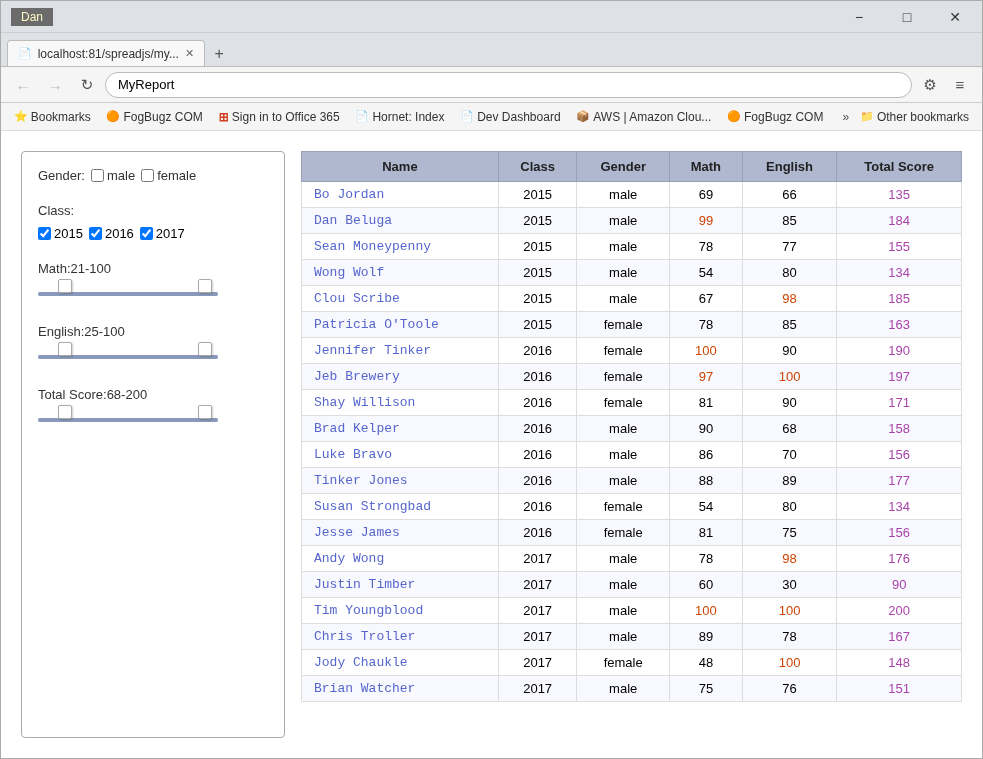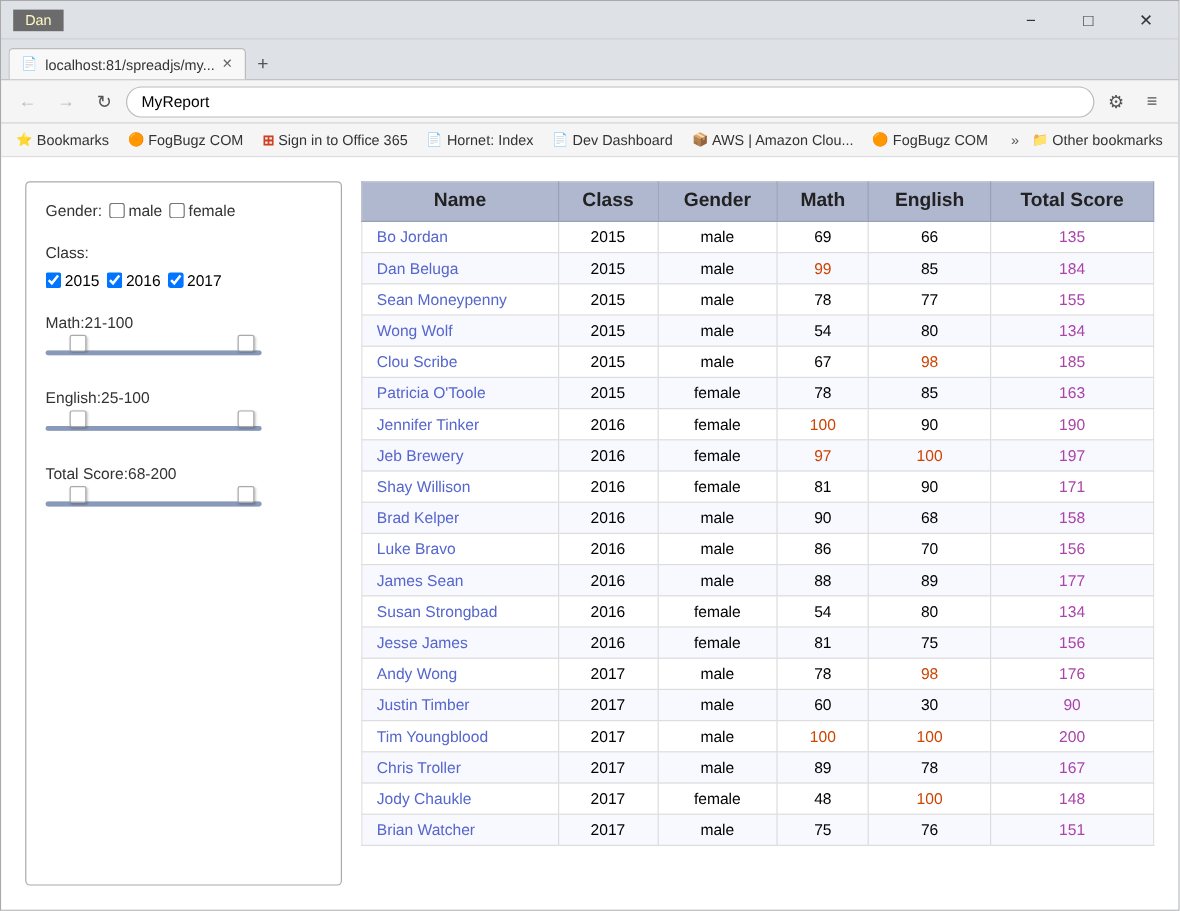--- a/index.html
+++ b/index.html
@@ -273,21 +273,21 @@
     }
 
     thead tr {
       background: #b0b8d0;
     }
 
     thead th {
       padding: 7px 12px;
       text-align: center;
       font-weight: bold;
-      font-size: 16px;
+      font-size: 13px;
       color: #222;
       border: 1px solid #9aa0b8;
     }
 
     tbody tr {
       border-bottom: 1px solid #e0e0e0;
     }
 
     tbody tr:nth-child(even) {
       background: #f8f8ff;
@@ -297,20 +297,21 @@
       padding: 5px 12px;
       text-align: center;
       font-size: 13px;
       border: 1px solid #ddd;
     }
 
     .name-cell {
       text-align: left;
       color: #5566cc;
       cursor: pointer;
+      font-family: Liberation Mono, monospace;
     }
 
     .total-cell {
       color: #aa44aa;
       font-weight: normal;
     }
 
     .math-high { color: #cc4400; }
     .english-high { color: #cc4400; }
   </style>
@@ -560,21 +561,21 @@
   </tr>
             <tr>
     <td class="name-cell">Luke Bravo</td>
     <td>2016</td>
     <td>male</td>
     <td class="">86</td>
     <td class="">70</td>
     <td class="total-cell">156</td>
   </tr>
             <tr>
-    <td class="name-cell">James Sean</td>
+    <td class="name-cell">Tinker Jones</td>
     <td>2016</td>
     <td>male</td>
     <td class="">88</td>
     <td class="">89</td>
     <td class="total-cell">177</td>
   </tr>
             <tr>
     <td class="name-cell">Susan Strongbad</td>
     <td>2016</td>
     <td>female</td>

